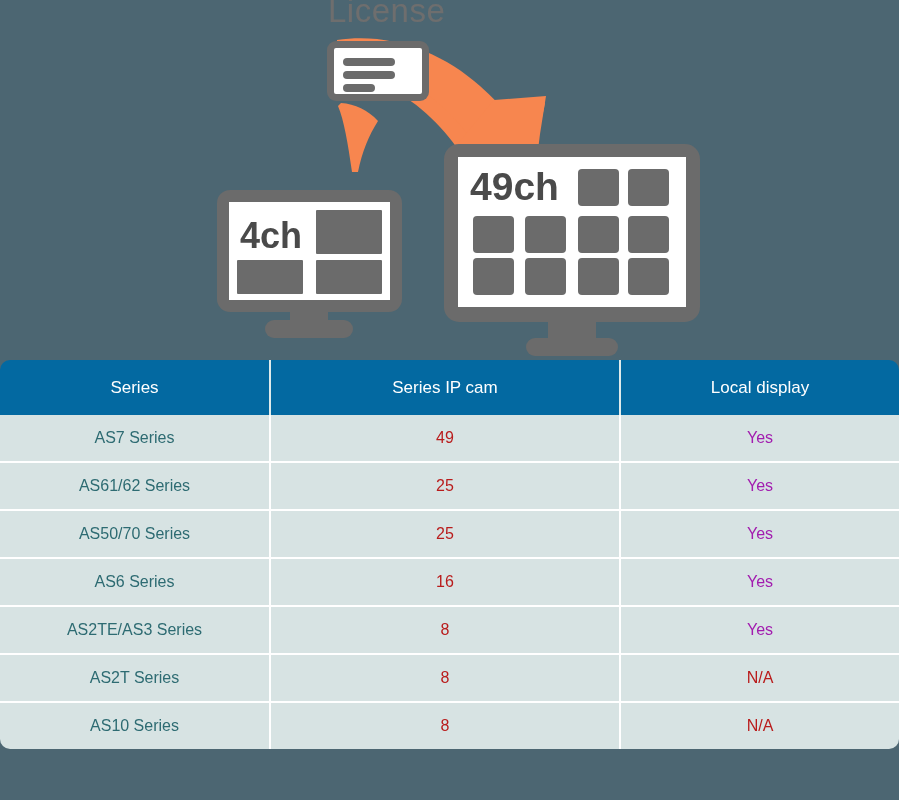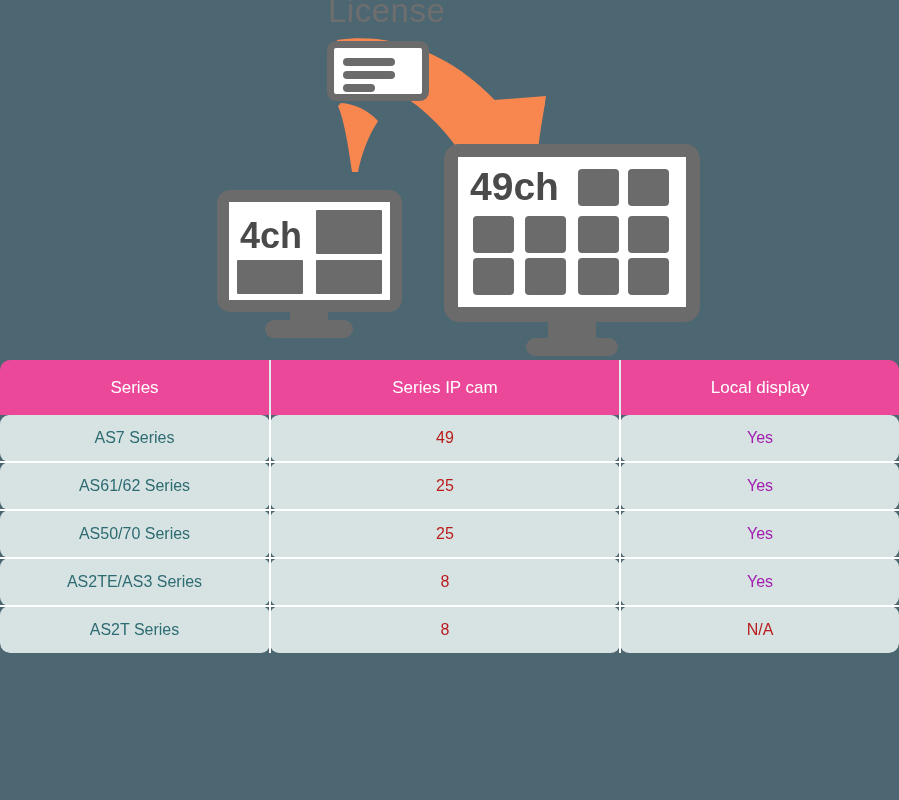--- a/index.html
+++ b/index.html
@@ -46,42 +46,41 @@
     left: 0;
     top: 360px;
     width: 899px;
     border-collapse: collapse;
     border-spacing: 0;
     table-layout: fixed;
     border-radius: 10px 10px 10px 10px;
     overflow: hidden;
   }
   #spec-table thead th {
-    background: #ec4899;
+    background: #0369a1;
     color: #ffffff;
     font-size: 17px;
     font-weight: 400;
     height: 55px;
     text-align: center;
     vertical-align: middle;
     border-right: 2px solid #dfeaea;
     padding: 0;
   }
   #spec-table thead th:last-child { border-right: none; margin-left: 44px; }
 
   #spec-table tbody td {
     background: #d7e3e3;
     height: 46px;
     text-align: center;
     vertical-align: middle;
     font-size: 16px;
     border-right: 2px solid #ffffff;
     border-bottom: 2px solid #ffffff;
     padding: 0;
-    border-radius: 9px;
   }
   #spec-table tbody td:last-child { border-right: none; }
   #spec-table tbody tr:last-child td { border-bottom: none; }
 
   .col-series  { width: 270px; }
   .col-maxcam  { width: 350px; }
   .col-display { width: 279px; }
 
   .cell-series  { color: #2d6b72; }
   .cell-maxcam  { color: #b91c1c; }
@@ -215,23 +214,33 @@
         <td class="cell-series">AS61/62 Series</td>
         <td class="cell-maxcam">25</td>
         <td class="cell-yes">Yes</td>
       </tr>
       <tr>
         <td class="cell-series">AS50/70 Series</td>
         <td class="cell-maxcam">25</td>
         <td class="cell-yes">Yes</td>
       </tr>
       <tr>
+        <td class="cell-series">AS6 Series</td>
+        <td class="cell-maxcam">16</td>
+        <td class="cell-yes">Yes</td>
+      </tr>
+      <tr>
         <td class="cell-series">AS2TE/AS3 Series</td>
         <td class="cell-maxcam">8</td>
         <td class="cell-yes">Yes</td>
       </tr>
       <tr>
         <td class="cell-series">AS2T Series</td>
         <td class="cell-maxcam">8</td>
         <td class="cell-na">N/A</td>
       </tr>
+      <tr>
+        <td class="cell-series">AS10 Series</td>
+        <td class="cell-maxcam">8</td>
+        <td class="cell-na">N/A</td>
+      </tr>
     </tbody>
 </table>
 
 </body></html>

